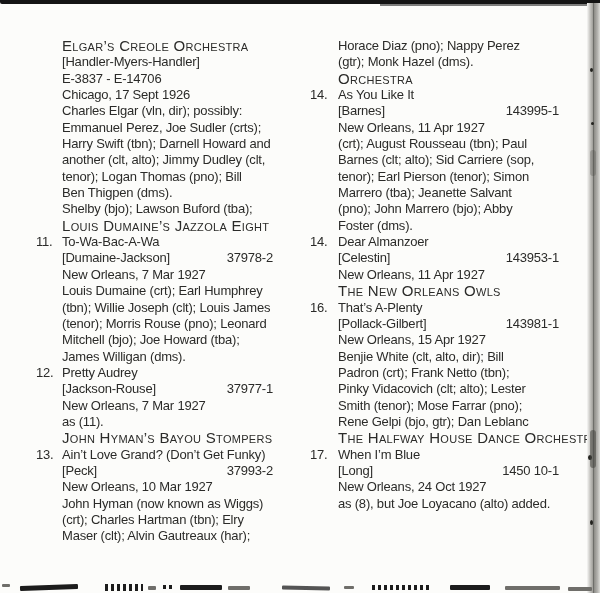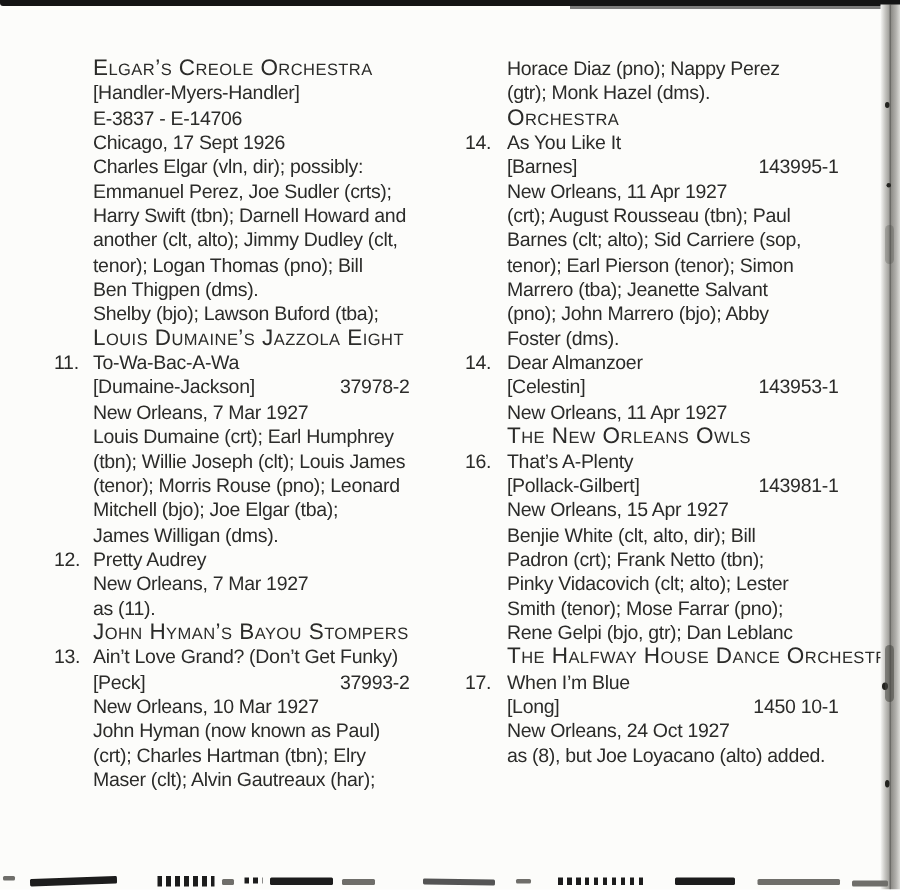--- a/index.html
+++ b/index.html
@@ -76,33 +76,37 @@
       <div class="line band">Louis Dumaine’s Jazzola Eight</div>
       <div class="line title"><span class="num">11.</span><span>To-Wa-Bac-A-Wa</span></div>
       <div class="line matrix">
         <span>[Dumaine-Jackson]</span>
         <span>37978-2</span>
       </div>
       <div class="line text">New Orleans, 7 Mar 1927</div>
       <div class="line text">Louis Dumaine (crt); Earl Humphrey</div>
       <div class="line text">(tbn); Willie Joseph (clt); Louis James</div>
       <div class="line text">(tenor); Morris Rouse (pno); Leonard</div>
-      <div class="line text">Mitchell (bjo); Joe Elgar (tba);</div>
+      <div class="line text">Mitchell (bjo); Joe Howard (tba);</div>
       <div class="line text">James Willigan (dms).</div>
       <div class="line title"><span class="num">12.</span><span>Pretty Audrey</span></div>
+      <div class="line matrix">
+        <span>[Jackson-Rouse]</span>
+        <span>37977-1</span>
+      </div>
       <div class="line text">New Orleans, 7 Mar 1927</div>
       <div class="line text">as (11).</div>
       <div class="line band">John Hyman’s Bayou Stompers</div>
       <div class="line title"><span class="num">13.</span><span>Ain’t Love Grand? (Don’t Get Funky)</span></div>
       <div class="line matrix">
         <span>[Peck]</span>
         <span>37993-2</span>
       </div>
       <div class="line text">New Orleans, 10 Mar 1927</div>
-      <div class="line text">John Hyman (now known as Paul)</div>
+      <div class="line text">John Hyman (now known as Wiggs)</div>
       <div class="line text">(crt); Charles Hartman (tbn); Elry</div>
       <div class="line text">Maser (clt); Alvin Gautreaux (har);</div>
     </div>
   <div class="col col-right">
       <div class="line text">Horace Diaz (pno); Nappy Perez</div>
       <div class="line text">(gtr); Monk Hazel (dms).</div>
       <div class="line band">Orchestra</div>
       <div class="line title"><span class="num">14.</span><span>As You Like It</span></div>
       <div class="line matrix">
         <span>[Barnes]</span>

